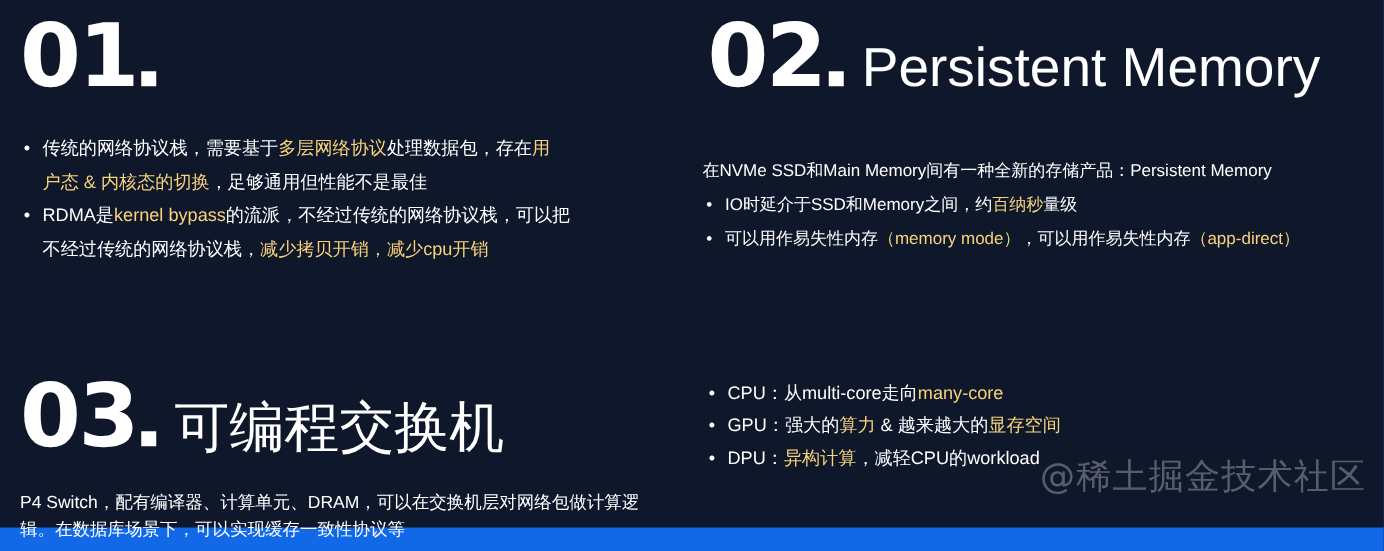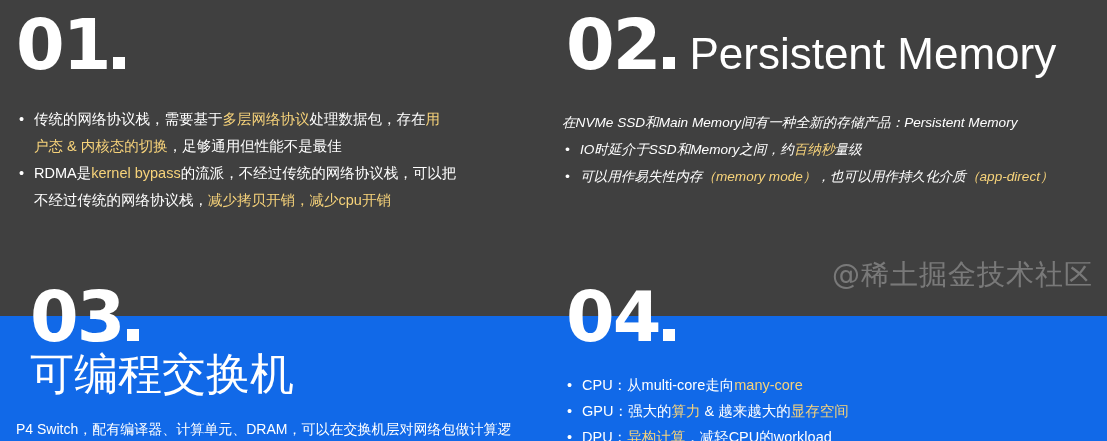--- a/index.html
+++ b/index.html
@@ -10,22 +10,22 @@
     width: 1107px;
     height: 441px;
     overflow: hidden;
     background: #1169e8;
     font-family: "Liberation Sans", "DejaVu Sans", sans-serif;
     -webkit-font-smoothing: antialiased;
   }
   .slide {
     position: relative;
     width: 1107px;
-    height: 316px;
-    background: #404040;
+    height: 422px;
+    background: #0f172a;
     box-sizing: border-box;
   }
   .grid {
     position: absolute;
     inset: 0;
     display: grid;
     grid-template-columns: 554px 553px;
     grid-template-rows: 270px 171px;
   }
   .panel {
@@ -67,29 +67,29 @@
     font-family: "Liberation Sans", sans-serif;
     font-weight: 400;
     font-size: 44px;
     color: #ffffff;
     margin-left: 14px;
     line-height: 1;
     letter-spacing: 0px;
   }
   .panel-01 .heading { margin-top: 6px; }
   .panel-02 .heading { margin-top: 6px; margin-left: 8px; }
-  .panel-03 .heading { margin-top: 0px; flex-direction: column; }
+  .panel-03 .heading { margin-top: 16px; }
   .panel-04 .heading { margin-top: 0px; margin-left: 8px; }
 
   
   .body-block {
     margin-top: 26px;
     color: #ffffff;
   }
-  .panel-02 .body-block { margin-top: 30px; margin-left: 4px; font-style: italic; }
+  .panel-02 .body-block { margin-top: 44px; margin-left: 4px; }
   .panel-03 .body-block { margin-top: 22px; }
   .panel-04 .body-block { margin-top: 20px; margin-left: 6px; }
 
   .line {
     font-size: 14.5px;
     line-height: 27px;
     color: #ffffff;
     white-space: nowrap;
   }
   .bullet-item {
@@ -181,39 +181,38 @@
       </div>
       <div class="body-block">
         <div class="lead-line">在NVMe SSD和Main Memory间有一种全新的存储产品：Persistent Memory</div>
         <div id="body-02">
             <div class="bullet-item line">
               <span class="bullet-dot">•</span>
               <span class="bullet-body"><span>IO时延介于SSD和Memory之间，约</span><span class="hl" style="color: rgb(247, 211, 122);">百纳秒</span><span>量级</span></span>
             </div>
             <div class="bullet-item line">
               <span class="bullet-dot">•</span>
-              <span class="bullet-body"><span>可以用作易失性内存</span><span class="hl" style="color: rgb(247, 211, 122);">（memory mode）</span><span>，也可以用作持久化介质</span><span class="hl" style="color: rgb(247, 211, 122);">（app-direct）</span></span>
+              <span class="bullet-body"><span>可以用作易失性内存</span><span class="hl" style="color: rgb(247, 211, 122);">（memory mode）</span><span>，可以用作易失性内存</span><span class="hl" style="color: rgb(247, 211, 122);">（app-direct）</span></span>
             </div>
           </div>
       </div>
     </div>
 
     <div class="panel panel-03">
       <div class="heading">
         <span class="num"><span>03</span><span class="dot"></span></span>
         <span class="title-text">可编程交换机</span>
       </div>
       <div class="body-block">
         <div class="plain-para">P4 Switch，配有编译器、计算单元、DRAM，可以在交换机层对网络包做计算逻辑。在数据库场景下，可以实现缓存一致性协议等</div>
       </div>
     </div>
 
     <div class="panel panel-04">
       <div class="heading">
-        <span class="num"><span>04</span><span class="dot"></span></span>
       </div>
       <div class="body-block" id="body-04">
           <div class="bullet-item line">
             <span class="bullet-dot">•</span>
             <span class="bullet-body"><span>CPU：从multi-core走向</span><span class="hl" style="color: rgb(247, 211, 122);">many-core</span></span>
           </div>
           <div class="bullet-item line">
             <span class="bullet-dot">•</span>
             <span class="bullet-body"><span>GPU：强大的</span><span class="hl" style="color: rgb(247, 211, 122);">算力</span><span> &amp; 越来越大的</span><span class="hl" style="color: rgb(247, 211, 122);">显存空间</span></span>
           </div>

